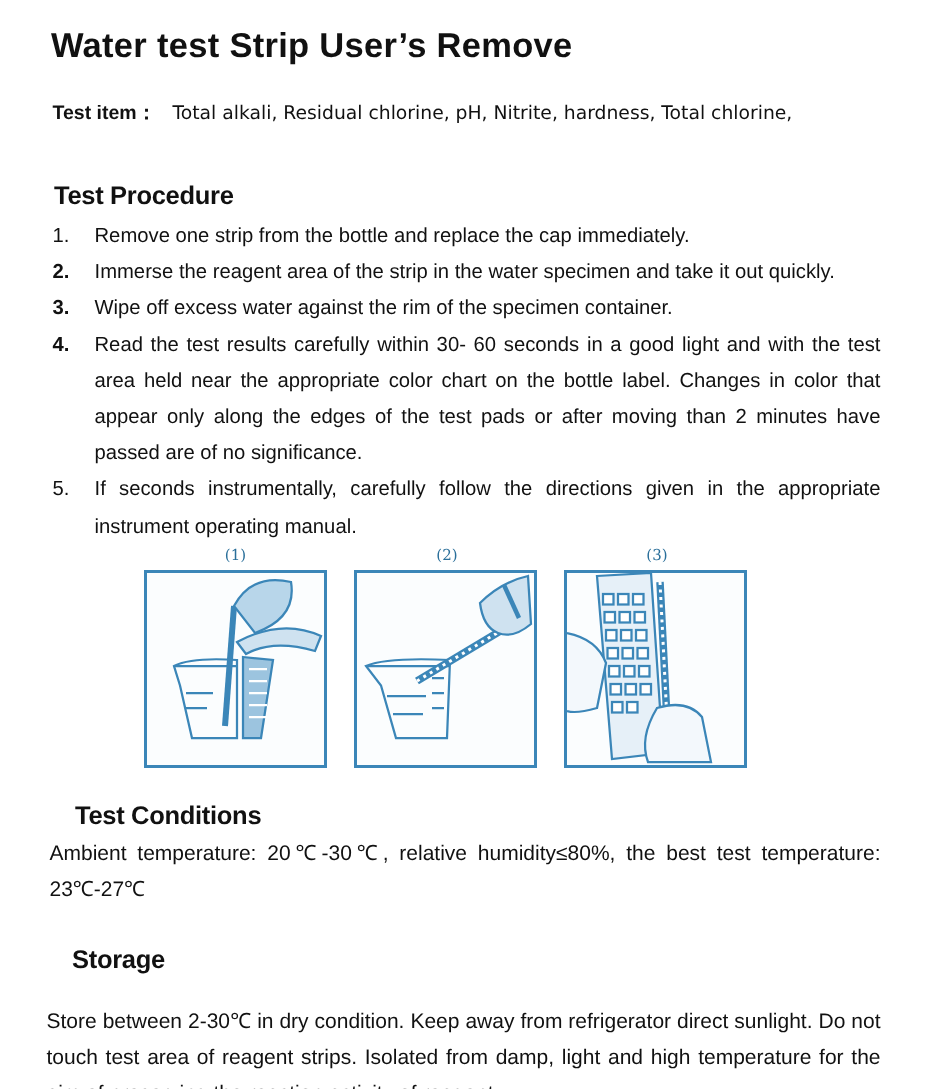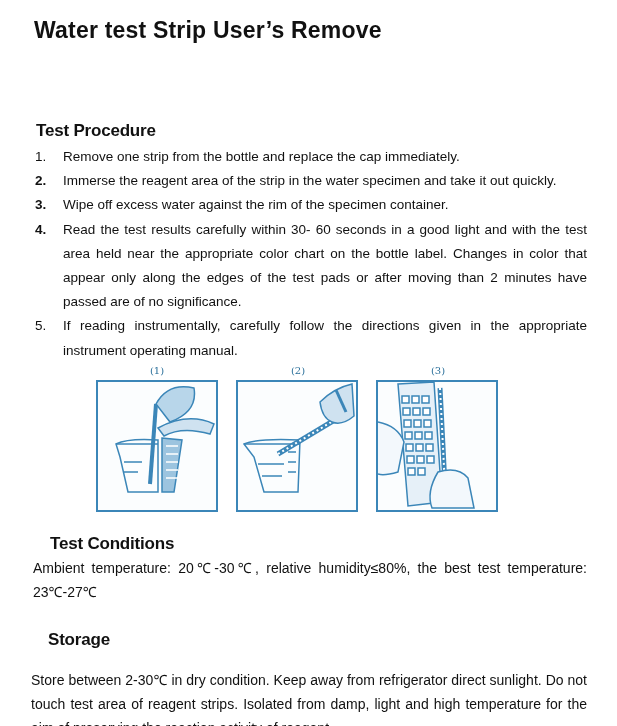--- a/index.html
+++ b/index.html
@@ -20,20 +20,21 @@
   .fig .cap { position:absolute; top:0; width:100%; text-align:center; font-family:"DejaVu Serif", serif; font-size:10px; color:#2a6f9a; }
   .fig .frame { position:absolute; top:15px; border:2px solid #3b86b8; background:#fbfdfe; }
   .para { position:absolute; left:33px; width:554px; font-size:14px; line-height:24px; text-align:justify; }
 </style>
 </head>
 <body>
 
 <div class="title">Water test Strip User’s Remove</div>
 
 <div class="test-item">
+  <div><span class="lbl">Test item：</span><span class="val">Total alkali, Residual chlorine, pH, Nitrite, hardness, Total chlorine,</span></div>
 </div>
 
 <div class="h2" style="left:36px;top:121px;">Test Procedure</div>
 
 <div class="steps">
   <div class="step">
       <span class="num">1.</span>
       <span class="txt">Remove one strip from the bottle and replace the cap immediately.</span>
     </div>
   <div class="step">
@@ -43,21 +44,21 @@
   <div class="step">
       <span class="num b">3.</span>
       <span class="txt">Wipe off excess water against the rim of the specimen container.</span>
     </div>
   <div class="step">
       <span class="num b">4.</span>
       <span class="txt">Read the test results carefully within 30- 60 seconds in a good light and with the test area held near the appropriate color chart on the bottle label. Changes in color that appear only along the edges of the test pads or after moving than 2 minutes have passed are of no significance.</span>
     </div>
   <div class="step">
       <span class="num">5.</span>
-      <span class="txt">If reading instrumentally, carefully follow the directions given in the appropriate instrument operating manual.</span>
+      <span class="txt">If seconds instrumentally, carefully follow the directions given in the appropriate instrument operating manual.</span>
     </div>
 </div>
 
 <div class="figs">
 
   <div class="fig" style="left:0;width:122px;height:150px;">
     <div class="cap">(1)</div>
     <div class="frame" style="left:0;width:118px;height:128px;">
       <svg width="118" height="128" fill="none" stroke="#3b86b8" stroke-width="1.5">
         <path d="M18 62 Q30 56 60 58 L60 110 L30 110 L22 75 Z"></path>

